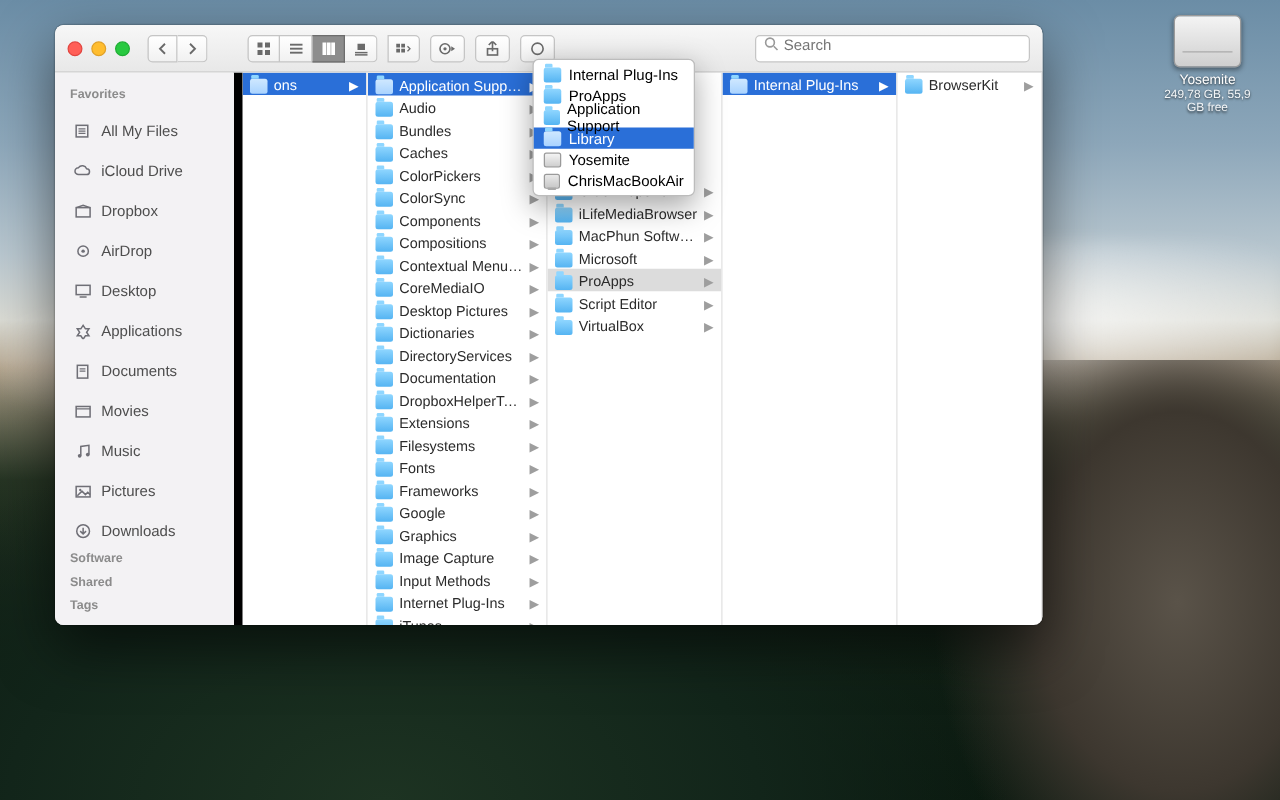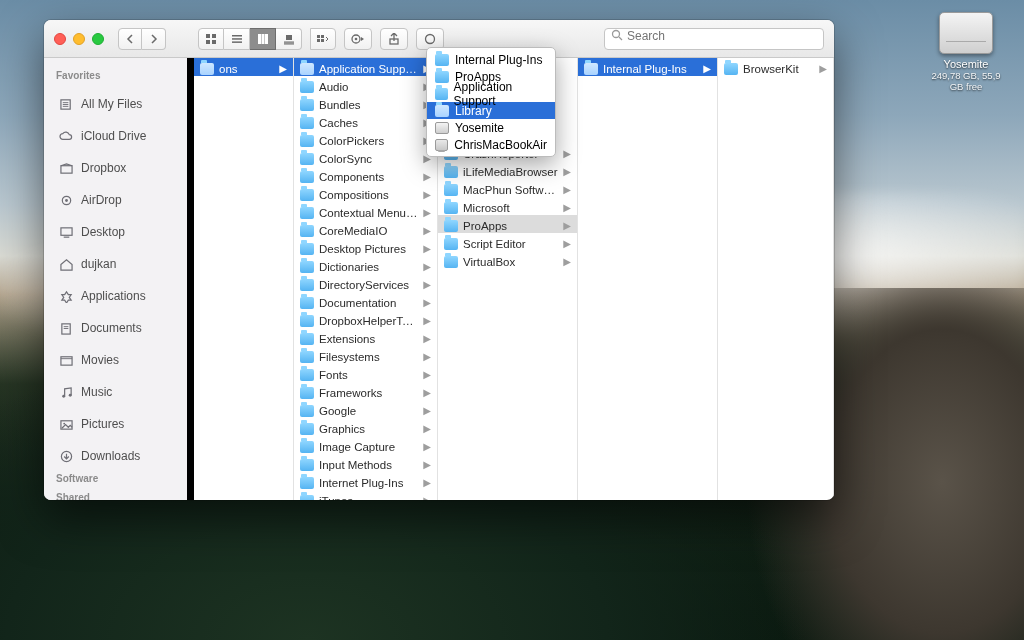--- a/index.html
+++ b/index.html
@@ -286,28 +286,20 @@
               <svg width="15" height="13" viewBox="0 0 16 14">
                 <rect x="2" y="2" width="12" height="8" fill="none" stroke="#6f6f76" stroke-width="1.3"></rect>
                 <line x1="5" y1="12" x2="11" y2="12" stroke="#6f6f76" stroke-width="1.3"></line>
               </svg>
             </span>
             <span class="lbl">Desktop</span>
           </div>
           <div class="sb-item">
             <span class="ic">
               <svg width="15" height="13" viewBox="0 0 16 14">
-                <path d="M2 7l6-5 6 5v6H2z" fill="none" stroke="#6f6f76" stroke-width="1.3"></path>
-              </svg>
-            </span>
-            <span class="lbl">dujkan</span>
-          </div>
-          <div class="sb-item">
-            <span class="ic">
-              <svg width="15" height="13" viewBox="0 0 16 14">
                 <path d="M8 2l2 3h3l-2 3 2 3h-3l-2 3-2-3H3l2-3-2-3h3z" fill="none" stroke="#6f6f76" stroke-width="1.3"></path>
               </svg>
             </span>
             <span class="lbl">Applications</span>
           </div>
           <div class="sb-item">
             <span class="ic">
               <svg width="15" height="13" viewBox="0 0 16 14">
                 <rect x="3" y="2" width="9" height="11" fill="none" stroke="#6f6f76" stroke-width="1.3"></rect>
                 <line x1="5" y1="5" x2="10" y2="5" stroke="#6f6f76"></line>

